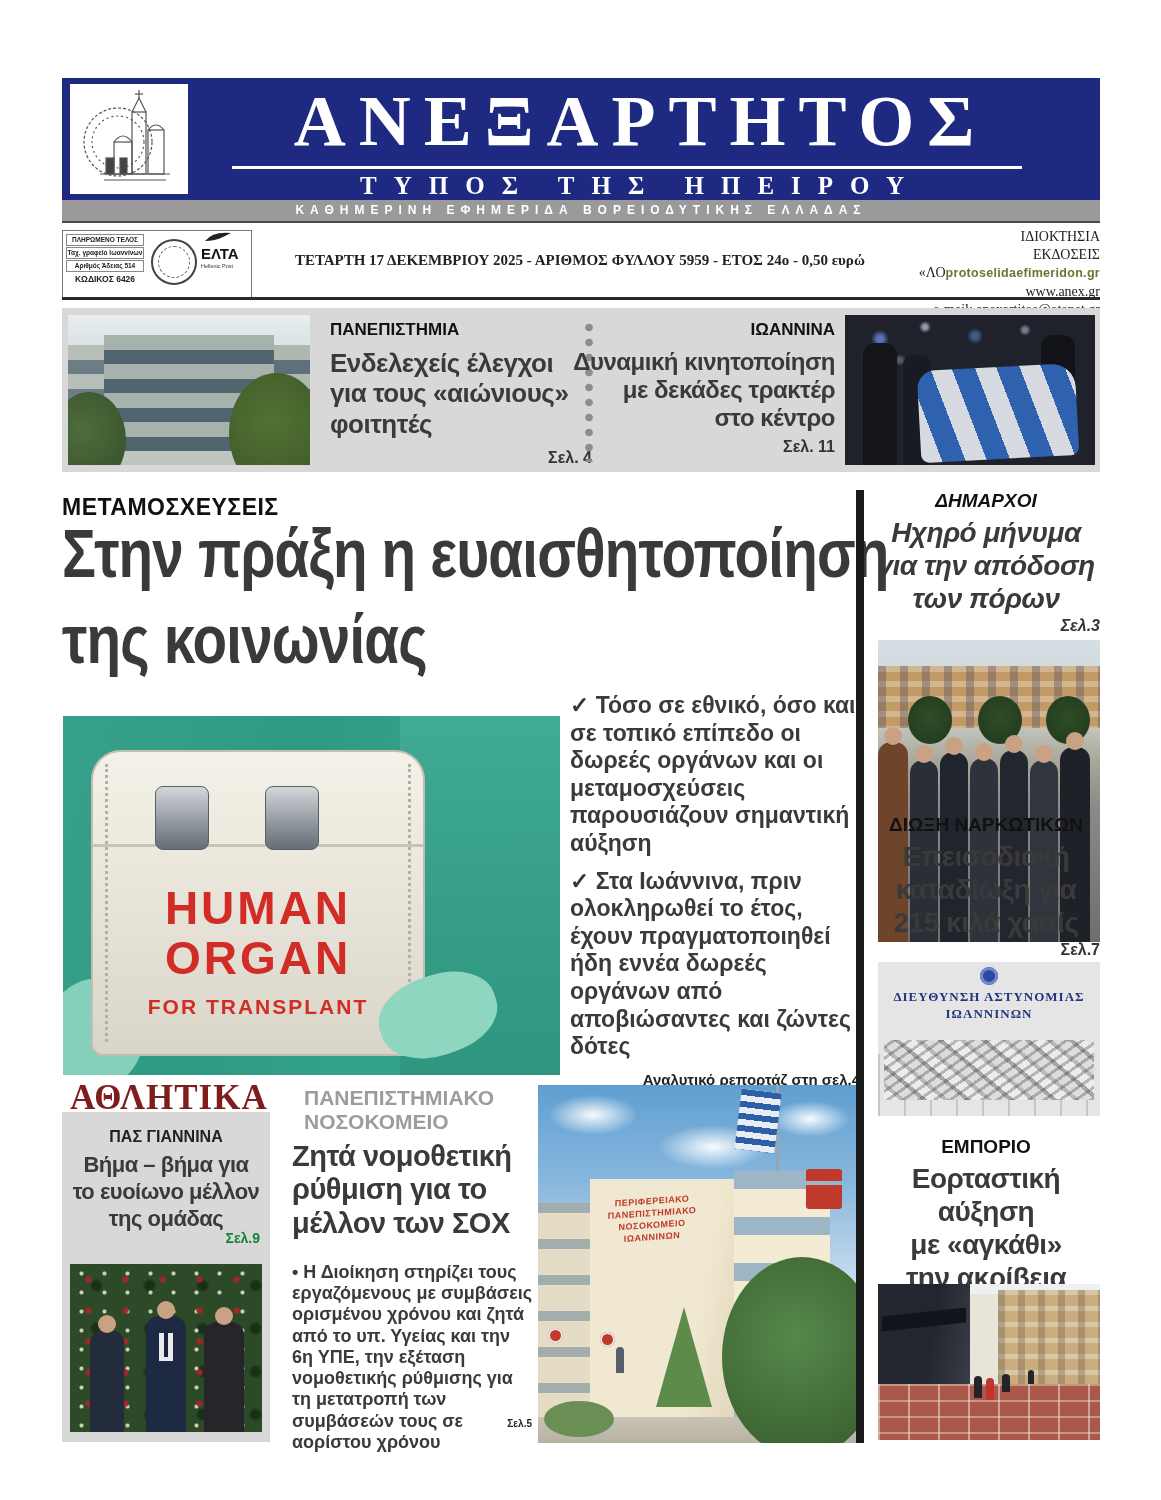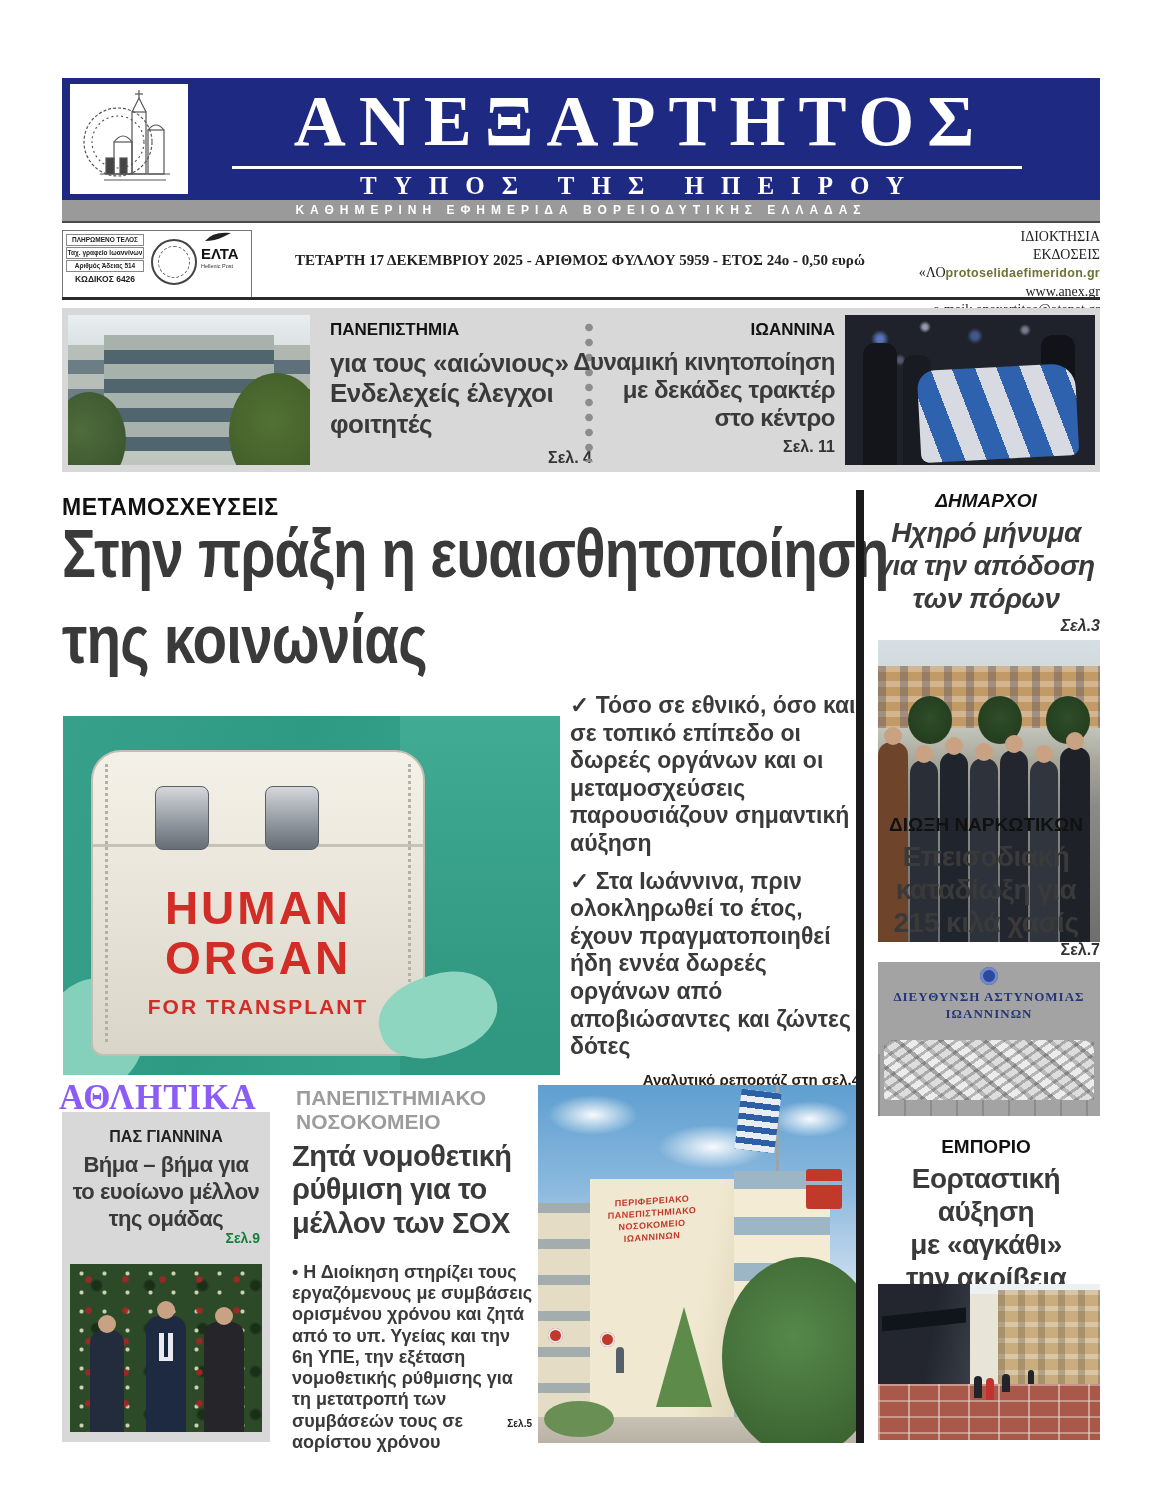--- a/index.html
+++ b/index.html
@@ -114,21 +114,21 @@
   .my-bld{left:0;right:0;top:26px;height:62px;background:#c29a66;
     background-image:repeating-linear-gradient(90deg,rgba(70,70,95,.35) 0 8px,transparent 8px 22px),
                      repeating-linear-gradient(180deg,rgba(255,255,255,.28) 0 6px,transparent 6px 15px);}
   .my-palm{top:56px;width:44px;height:48px;border-radius:50%;
     background:radial-gradient(circle at 50% 45%,#2e4d28,#20381b);}
   .person{position:absolute;bottom:0;border-radius:13px 13px 0 0;}
   .person i{position:absolute;top:-15px;left:50%;margin-left:-9px;width:18px;height:18px;
     border-radius:50%;background:#c9a183;display:block;}
 
   
-  .ph-drugs{left:878px;top:962px;width:222px;height:154px;background:#a3a3a3;}
+  .ph-drugs{left:878px;top:962px;width:222px;height:154px;background:#e5e5e5;}
   .dr-emblem{left:102px;top:5px;width:18px;height:18px;border-radius:50%;background:#2b4a9e;
     box-shadow:inset 0 0 0 3px #7488c8;}
   .dr-banner{left:11px;top:27px;width:200px;text-align:center;color:#24357c;
     font-weight:bold;font-size:13px;line-height:1.3;letter-spacing:1px;
     font-family:"Liberation Serif",serif;}
   .dr-floor{left:0;right:0;bottom:0;height:62px;
     background:linear-gradient(180deg,#a5713f,#8f5c32);
     background-image:repeating-linear-gradient(90deg,rgba(0,0,0,.14) 0 2px,transparent 2px 26px);}
   .dr-pile{left:6px;right:6px;bottom:16px;height:60px;border-radius:12px 12px 4px 4px;
     background:repeating-linear-gradient(40deg,#ececec 0 10px,#b9b9b9 10px 14px,#dddddd 14px 24px,#a6a6a6 24px 28px);}
@@ -195,31 +195,31 @@
   .report-ref{text-align:right;font-size:15px;font-weight:bold;color:#222;margin-top:2px;}
   .vbar{left:856px;top:490px;width:8px;height:953px;background:#1a1a1a;}
 
   
   .rstory{width:228px;text-align:center;}
   .r-kicker{font-size:19px;font-weight:bold;color:#111;}
   .r-line{font-size:28px;font-weight:bold;color:#3a3a3a;line-height:1.18;letter-spacing:-0.5px;}
   .r-page{text-align:right;font-size:16px;font-weight:bold;color:#333;margin-top:2px;}
 
   
-  .sports-title{left:59px;top:1078px;font-family:"Liberation Serif",serif;font-size:35px;
-    font-weight:bold;color:#8b5cf6;letter-spacing:1px;}
+  .sports-title{left:70px;top:1078px;font-family:"Liberation Serif",serif;font-size:35px;
+    font-weight:bold;color:#7f1d1d;letter-spacing:1px;}
   .sports-box{left:62px;top:1112px;width:208px;height:330px;background:#d8d8d8;text-align:center;}
   .s-kicker{position:absolute;left:0;right:0;top:16px;font-size:16px;font-weight:bold;color:#222;}
   .s-lines{position:absolute;left:4px;right:4px;top:40px;font-size:22px;font-weight:bold;
     color:#3a3a3a;line-height:1.22;letter-spacing:-0.5px;}
   .s-page{position:absolute;right:10px;top:118px;font-size:14px;font-weight:bold;color:#15803d;}
 
   
   .midcol{left:292px;top:1086px;width:242px;}
-  .h-kicker{position:absolute;left:4px;top:0;width:230px;font-size:21px;font-weight:bold;
+  .h-kicker{position:absolute;left:12px;top:0;width:230px;font-size:21px;font-weight:bold;
     color:#9c9c9c;line-height:1.15;}
   .h-lines{position:absolute;left:0;top:54px;font-size:29px;font-weight:bold;color:#3a3a3a;
     line-height:1.15;letter-spacing:-0.5px;}
   .h-body{position:absolute;left:0;top:176px;width:242px;font-size:18px;font-weight:bold;
     color:#3a3a3a;line-height:1.18;}
   .h-page{position:absolute;right:2px;top:332px;font-size:10px;font-weight:bold;color:#222;}
 </style>
 </head>
 <body>
 
@@ -279,22 +279,22 @@
     <div class="photo ph-uni">
       <div class="ly uni-wingL"></div>
       <div class="ly uni-wingR"></div>
       <div class="ly uni-bld"></div>
       <div class="ly uni-treeL"></div>
       <div class="ly uni-treeR"></div>
     </div>
     <div class="ab" style="left:268px;top:12px;width:262px;">
       <div class="t-kicker">ΠΑΝΕΠΙΣΤΗΜΙΑ</div>
       <div style="margin-top:8px;">
+        <div class="t-line">Ενδελεχείς έλεγχοι</div>
         <div class="t-line">για τους «αιώνιους»</div>
-        <div class="t-line">Ενδελεχείς έλεγχοι</div>
         <div class="t-line">φοιτητές</div>
       </div>
       <div class="t-page" style="text-align:right;margin-top:10px;">Σελ. 4</div>
     </div>
     <div class="ab dots"></div>
     <div class="ab" style="right:265px;top:12px;width:280px;text-align:right;">
       <div class="t-kicker">ΙΩΑΝΝΙΝΑ</div>
       <div style="margin-top:8px;">
         <div class="t-line" style="font-size:24px;">Δυναμική κινητοποίηση</div>
         <div class="t-line" style="font-size:24px;">με δεκάδες τρακτέρ</div>

